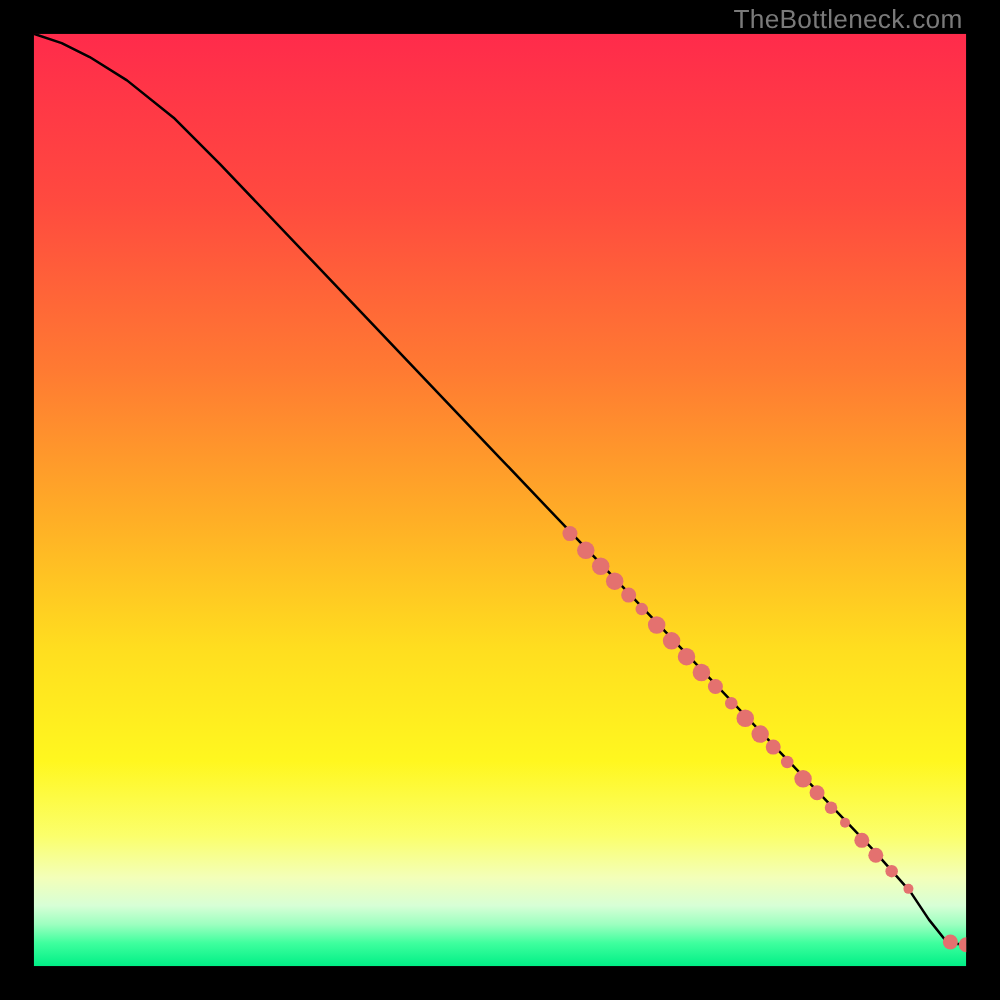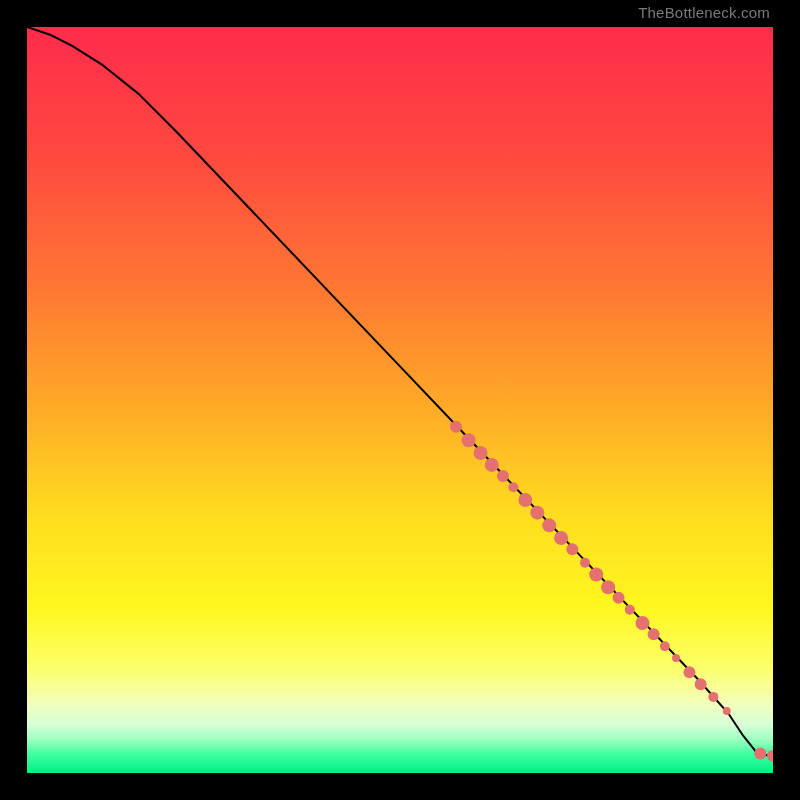--- a/index.html
+++ b/index.html
@@ -29,21 +29,21 @@
   }
   .overlay {
     position: absolute;
     inset: 0;
   }
   .watermark {
     position: absolute;
     top: 4px;
     right: 30px;
     color: #7a7a7a;
-    font-size: 15px;
+    font-size: 21px;
     font-weight: 500;
     letter-spacing: 0.2px;
     user-select: none;
   }
 </style>
 </head>
 <body>
 
 <div class="stage">
   <div class="watermark">TheBottleneck.com</div>

